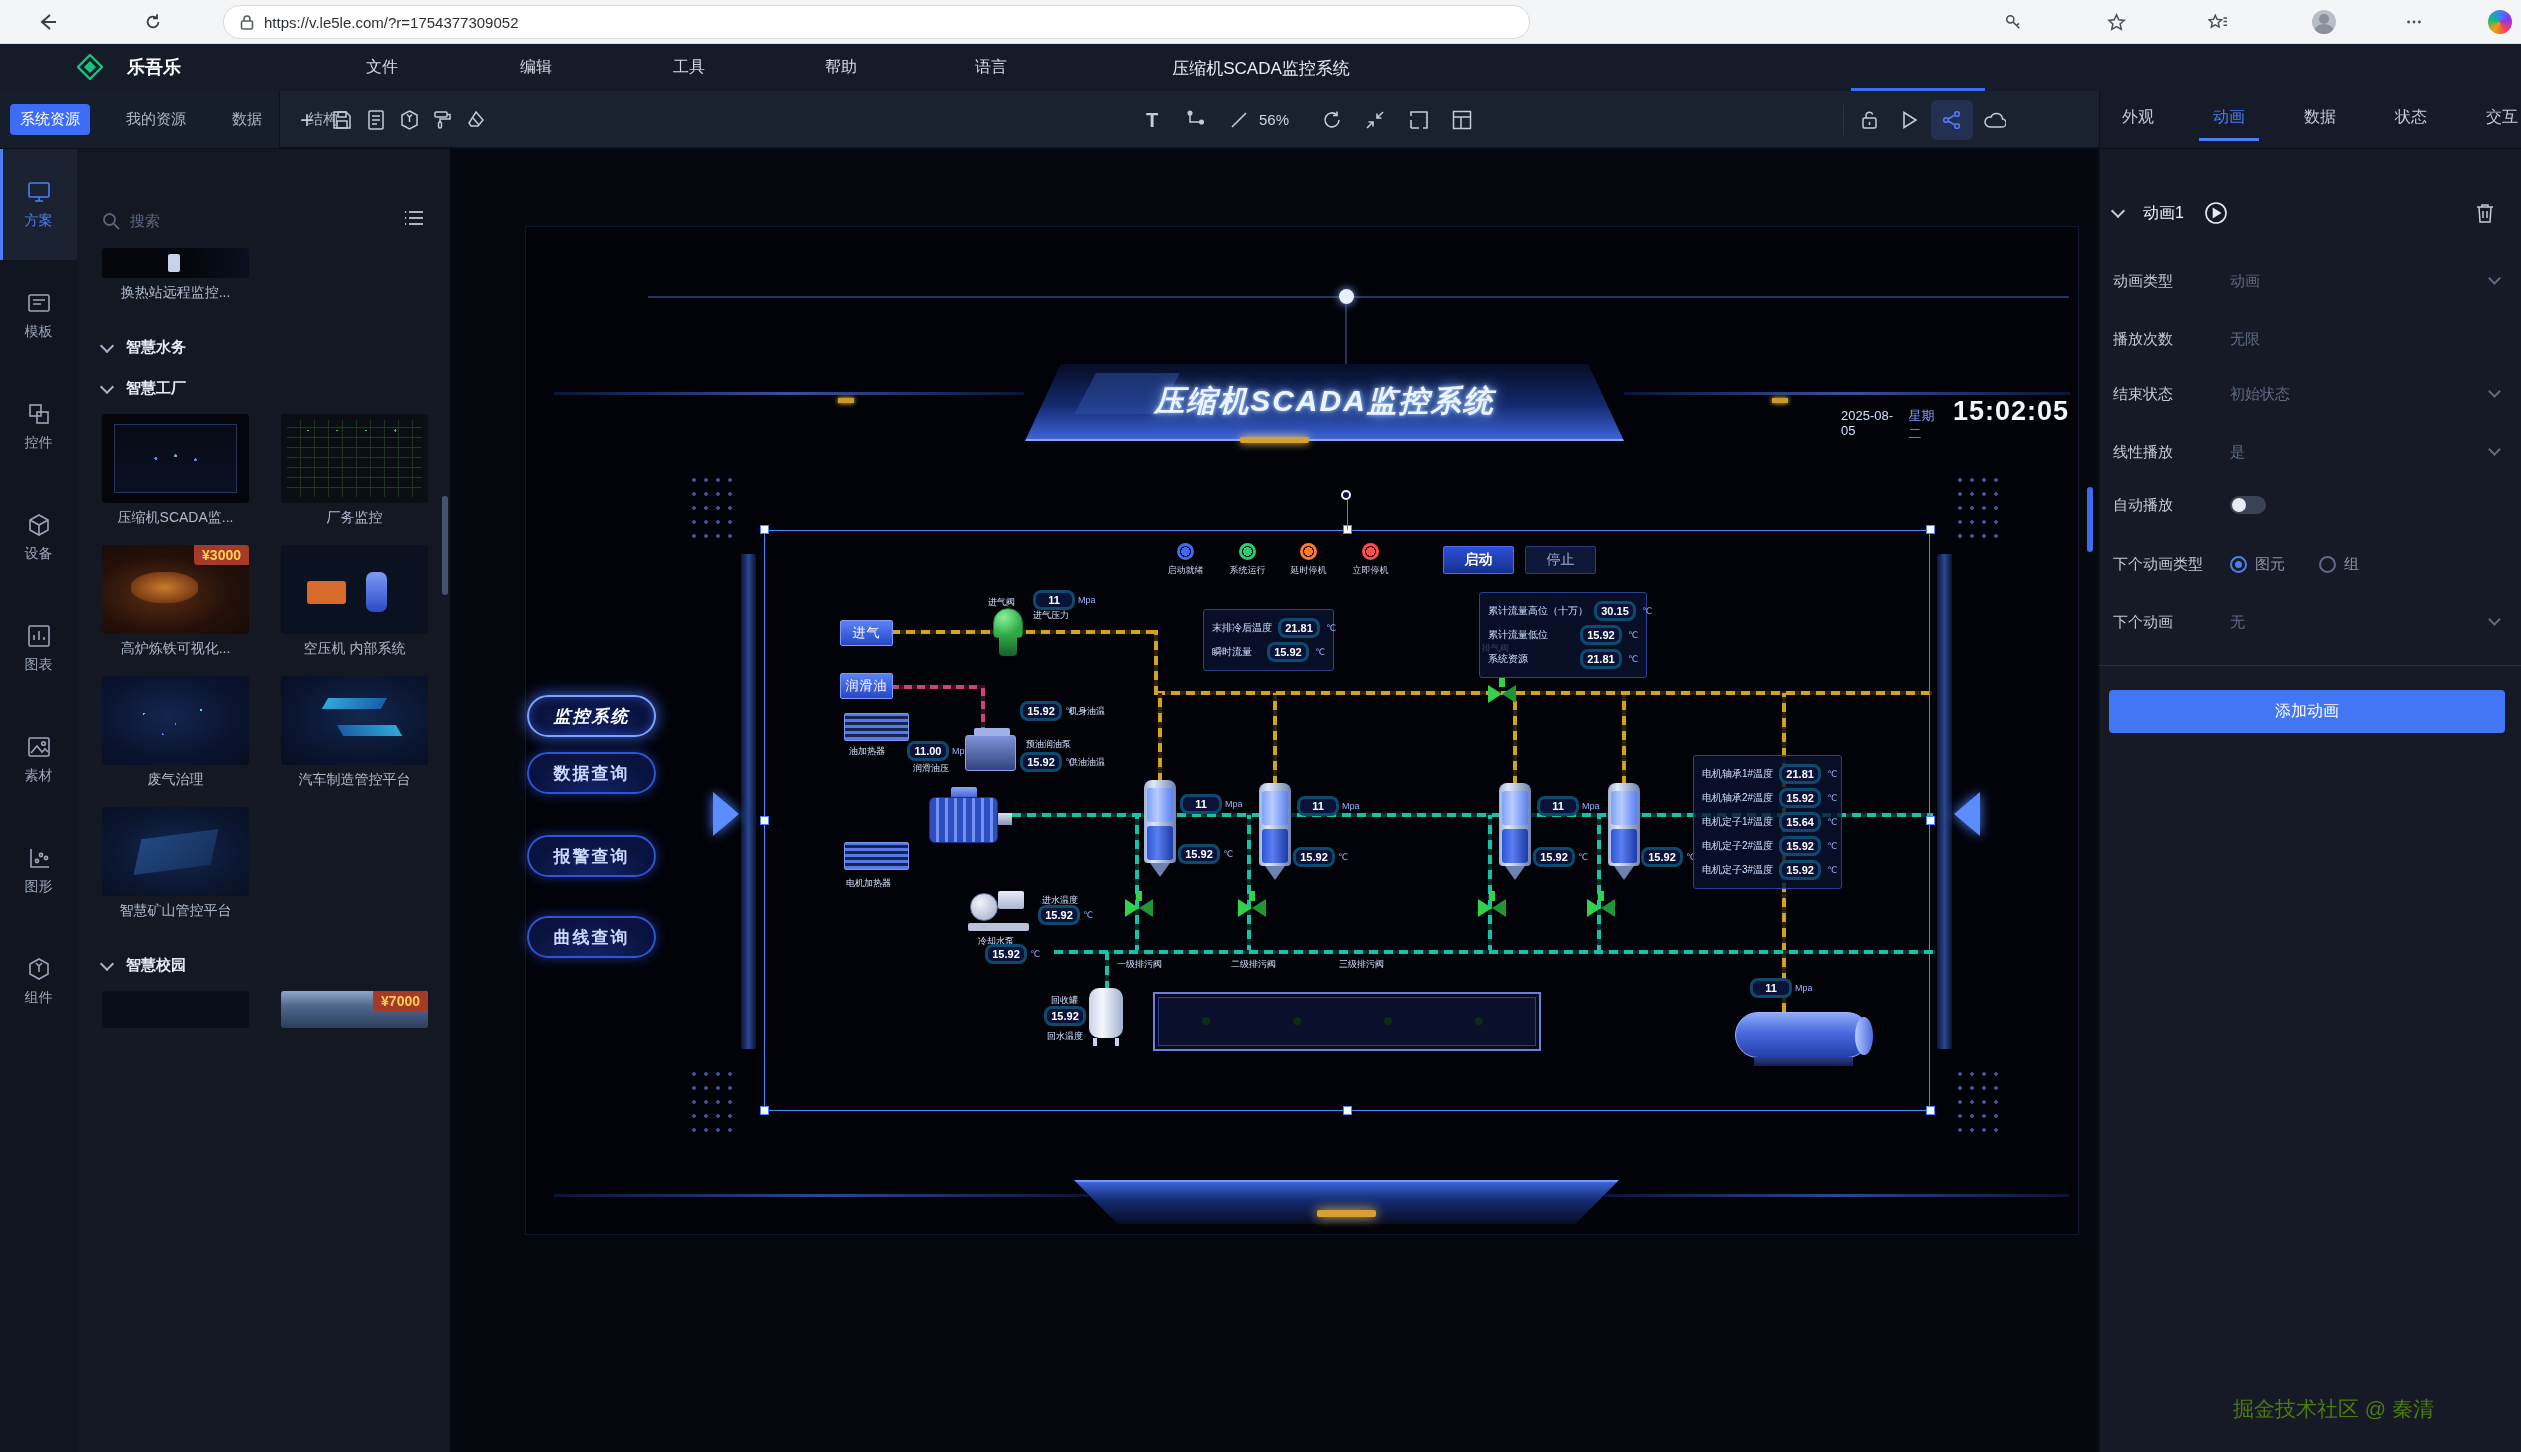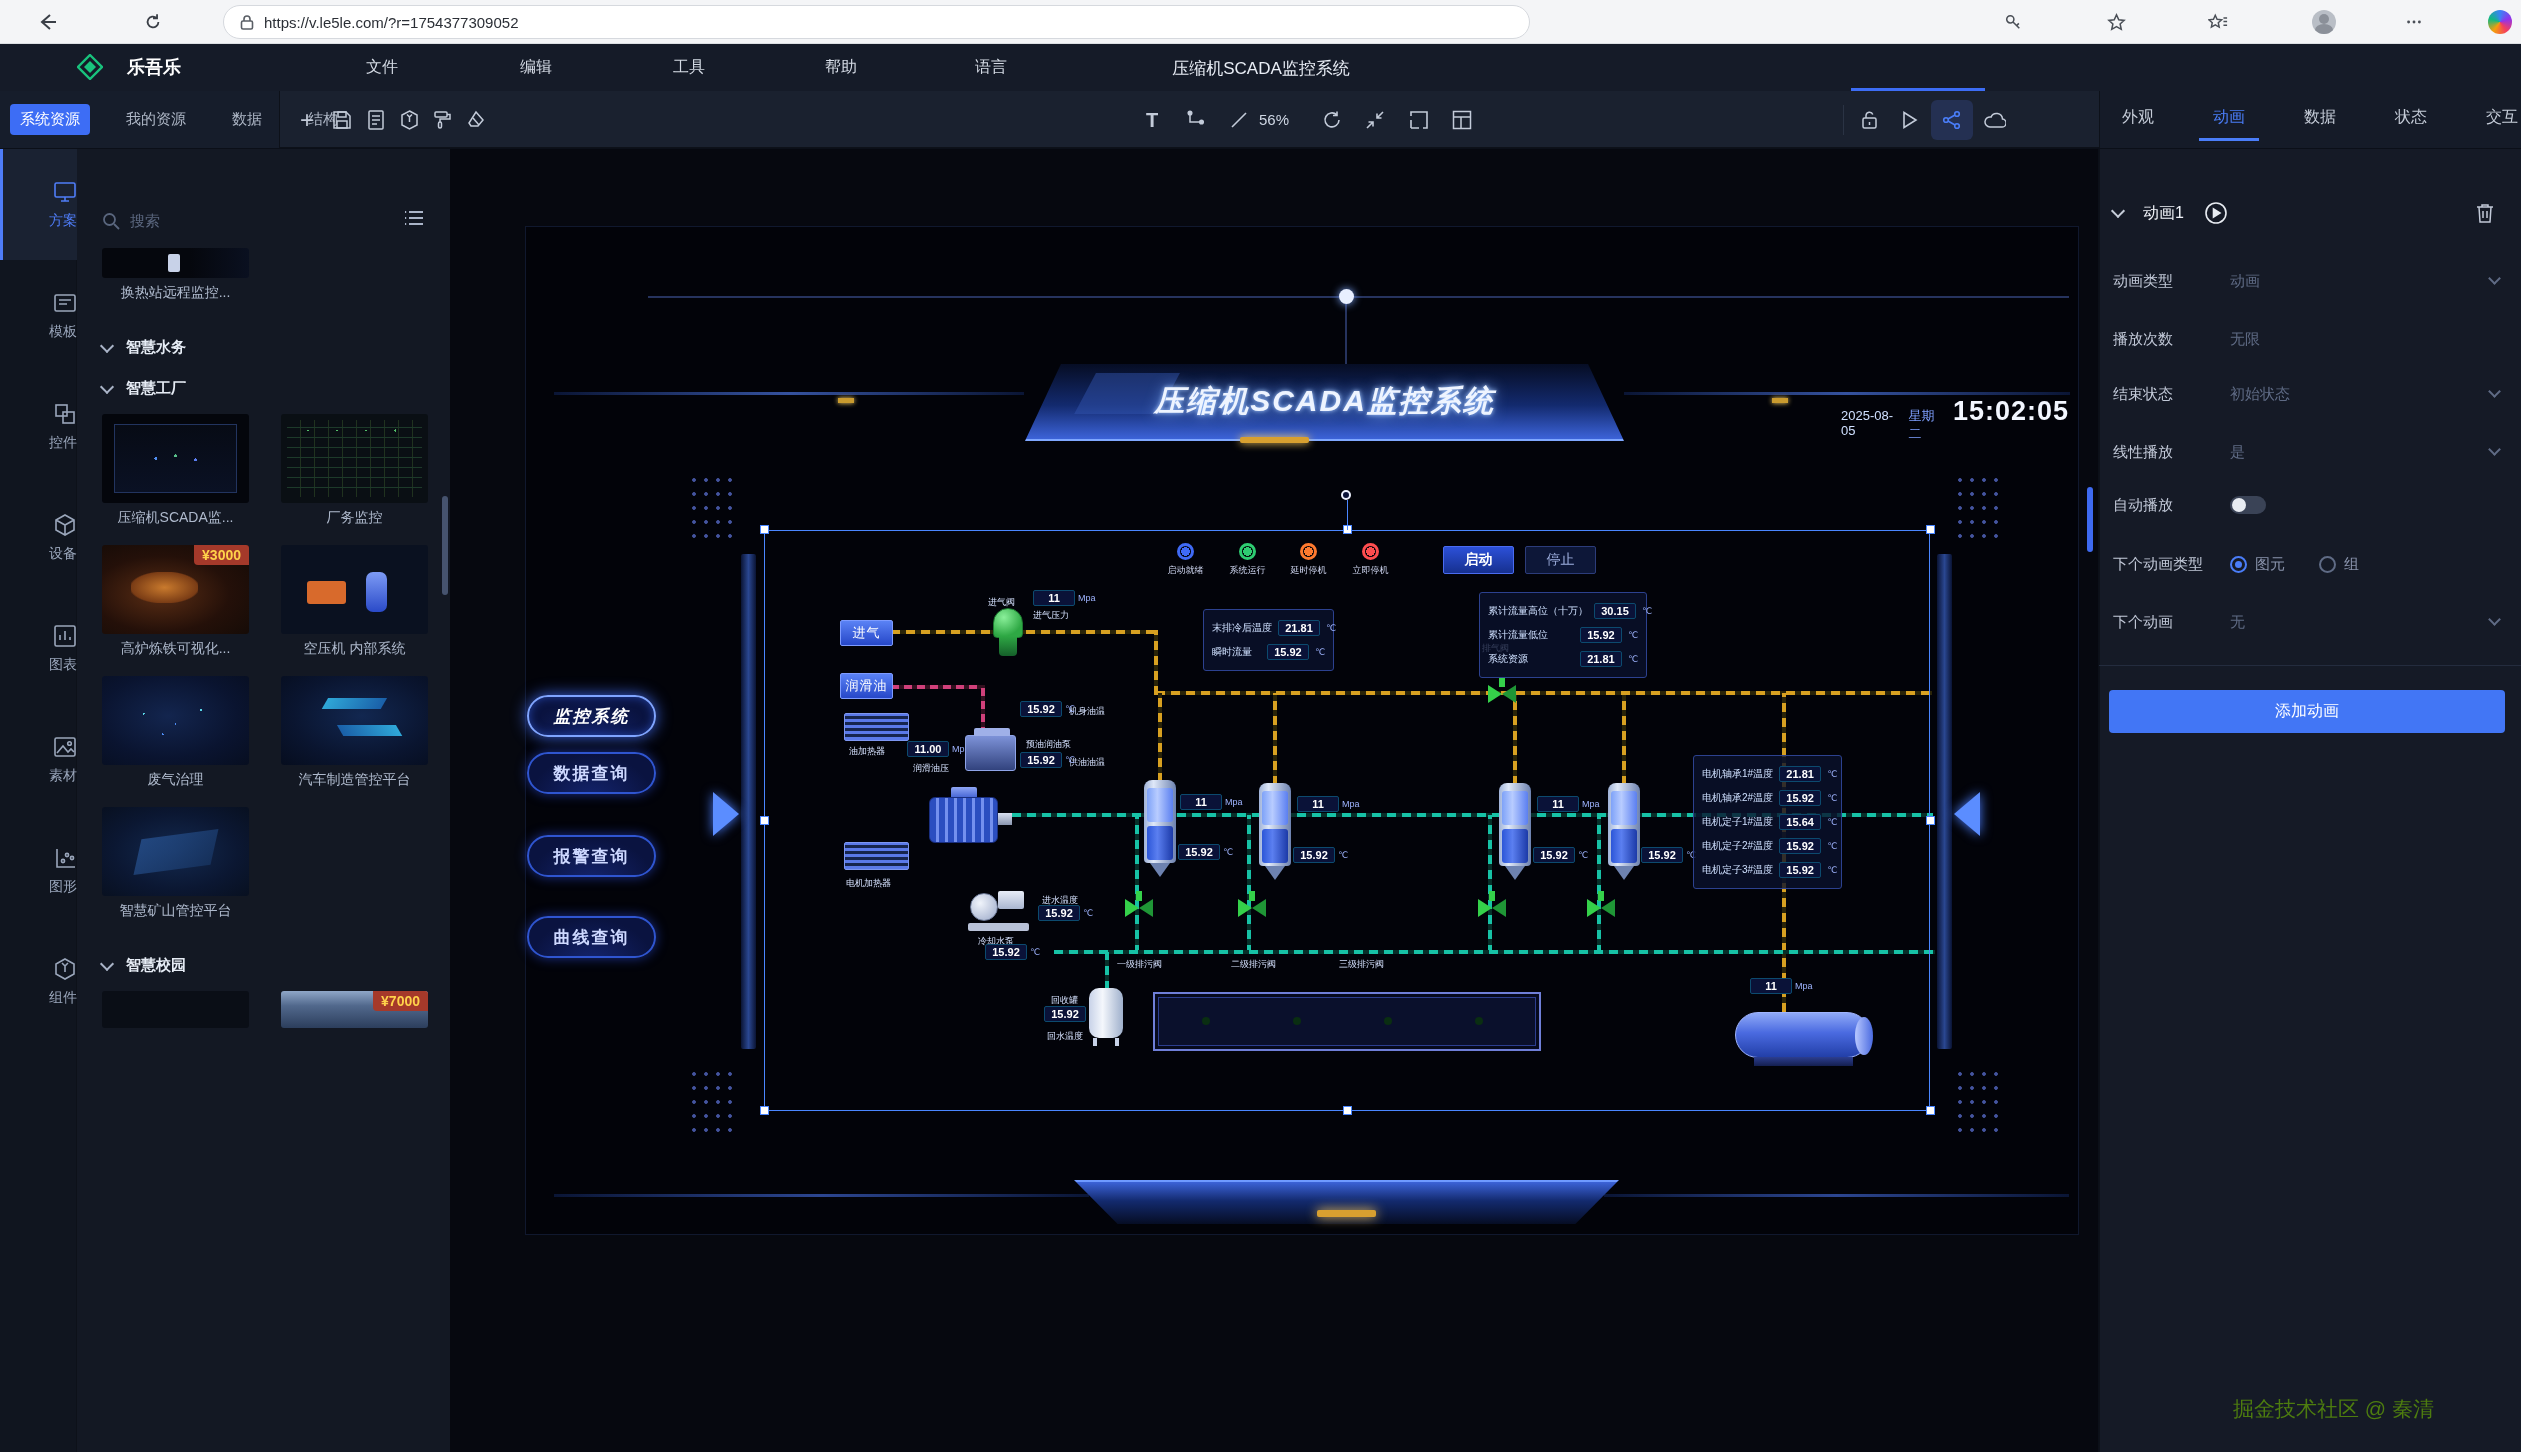--- a/index.html
+++ b/index.html
@@ -36,21 +36,21 @@
   .zoom-label { position:absolute; left:1259px; top:20px; font-size:15px; color:#ced6e3; }
   .tb-div { position:absolute; top:14px; width:1px; height:30px; background:#2a3344; }
   .share-box { position:absolute; left:1931px; top:9px; width:42px; height:40px; background:#243052; border-radius:6px; display:flex; align-items:center; justify-content:center; }
   .rp-tabs { position:absolute; left:2099px; top:0; width:423px; height:57px; background:#151b28; border-left:1px solid #0d1119; }
   .rp-tab { position:absolute; top:16px; font-size:16px; color:#c6cdd9; }
   .rp-tab.active { color:#4a7df8; }
   .rp-tab.active::after { content:""; position:absolute; left:-14px; right:-14px; bottom:-13px; height:3px; background:#4a7df8; }
 
   
   .rail { position:absolute; left:0; top:149px; width:77px; height:1304px; background:#10151f; border-right:1px solid #0d1119; }
-  .rail-item { position:relative; width:77px; height:111px; display:flex; flex-direction:column; align-items:flex-end; justify-content:center; gap:8px; color:#9aa6bb; }
+  .rail-item { position:relative; width:77px; height:111px; display:flex; flex-direction:column; align-items:center; justify-content:center; gap:8px; color:#9aa6bb; }
   .rail-item .lbl { font-size:14px; }
   .rail-item.active { background:#1a2232; color:#4f7df8; }
   .rail-item.active::before { content:""; position:absolute; left:0; top:0; bottom:0; width:3px; background:#4f7df8; }
   .rail-item svg { stroke:currentColor; }
 
   
   .left-panel { position:absolute; left:77px; top:149px; width:373px; height:1304px; background:#131823; overflow:hidden; }
   .search-row { position:absolute; left:25px; top:54px; width:297px; height:36px; display:flex; align-items:center; gap:10px; color:#5a667e; }
   .search-row .ph { font-size:15px; color:#5a667e; }
   .list-ic { position:absolute; left:327px; top:61px; color:#aab4c8; }
@@ -131,21 +131,21 @@
   .legend-item { position:absolute; width:63px; text-align:center; }
   .legend-dot { width:17px; height:17px; border-radius:50%; margin:0 auto; border:3px solid; }
   .legend-lbl { margin-top:4px; font-size:9px; color:#cfd6f0; white-space:nowrap; }
   .ss-btn { position:absolute; top:546px; width:71px; height:28px; font-size:14px; display:flex; align-items:center; justify-content:center; border-radius:2px; }
   .ss-start { left:1443px; background:linear-gradient(180deg,#2c50d8,#16308f); border:1px solid #4a6cf0; color:#fff; font-weight:bold; }
   .ss-stop { left:1525px; background:#0d1738; border:1px solid #2c3c7a; color:#9fb0e0; }
 
   .dpanel { position:absolute; background:rgba(10,17,45,.8); border:1px solid #2c418f; border-radius:3px; padding:6px 8px; }
   .dp-row { display:flex; align-items:center; gap:6px; height:24px; }
   .dp-lbl { font-size:10px; color:#cfe0ff; white-space:nowrap; flex:1; }
-  .vbox { background:#0a1238; border:1px solid #0c4a6e; color:#fff; font-weight:bold; font-size:11px; text-align:center; border-radius:2px; min-width:42px; padding:1px 3px; }
+  .vbox { background:#0a1238; border:3px solid #0c4a6e; color:#fff; font-weight:bold; font-size:11px; text-align:center; border-radius:8px; min-width:42px; padding:1px 3px; }
   .vunit { font-size:9px; color:#9fb4ff; }
 
   
   .pipe { position:absolute; }
   .pipe.y { background:repeating-linear-gradient(90deg,#d7a021 0 9px,#2a2408 9px 15px); }
   .pipe.yv { background:repeating-linear-gradient(0deg,#d7a021 0 9px,#2a2408 9px 15px); }
   .pipe.t { background:repeating-linear-gradient(90deg,#17c2a6 0 9px,#07302a 9px 15px); }
   .pipe.tv { background:repeating-linear-gradient(0deg,#17c2a6 0 9px,#07302a 9px 15px); }
   .pipe.p { background:repeating-linear-gradient(90deg,#d0407a 0 8px,#33101f 8px 13px); }
   .pipe.pv { background:repeating-linear-gradient(0deg,#d0407a 0 8px,#33101f 8px 13px); }

